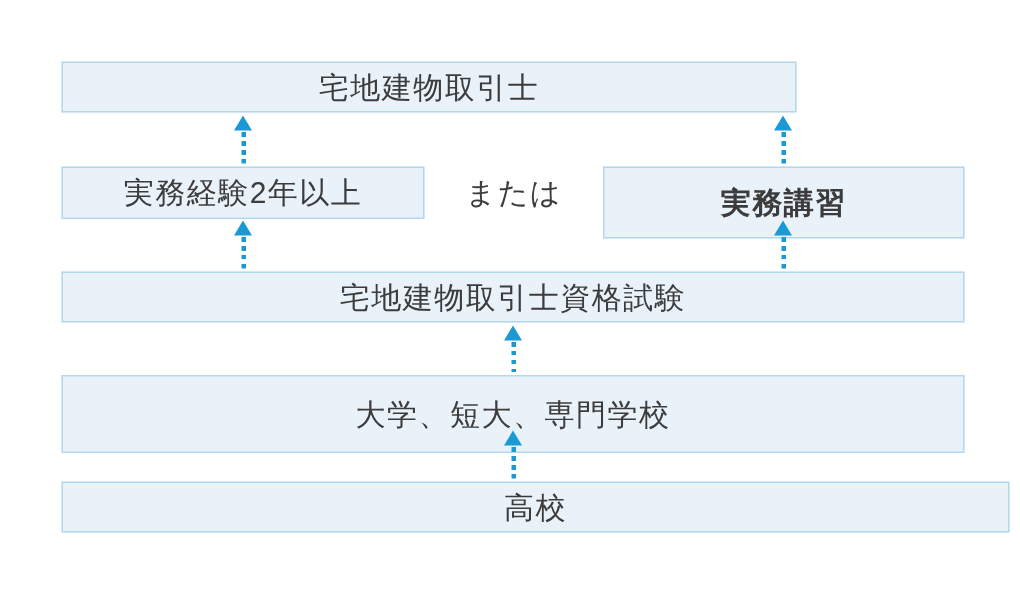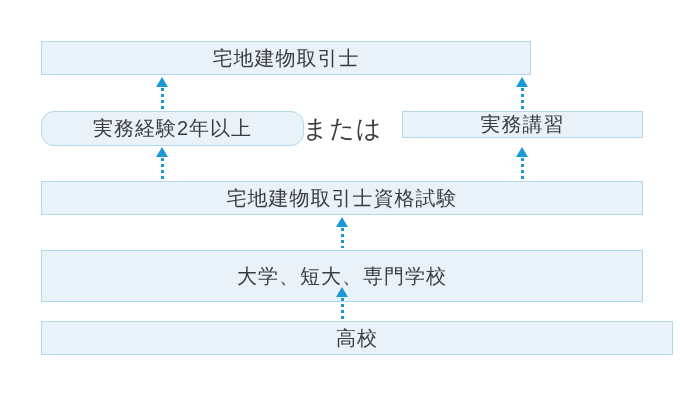--- a/index.html
+++ b/index.html
@@ -25,31 +25,31 @@
     color:var(--text);
     font-size:20px;
     font-weight:400;
     letter-spacing:1px;
     display:flex;
     align-items:center;
     justify-content:center;
     white-space:nowrap;
   }
   .box-top    {left:41px; top:41px;  width:490px; height:34px;}
-  .box-exp    {left:41px; top:111px; width:263px; height:35px;border-radius:13px;}
-  .box-train  {left:402px;top:111px; width:241px; height:27px;}
+  .box-exp    {left:41px; top:111px; width:242px; height:35px;}
+  .box-train  {left:402px;top:111px; width:241px; height:48px;font-weight:bold;}
   .box-exam   {left:41px; top:181px; width:602px; height:34px;}
   .box-college{left:41px; top:250px; width:602px; height:52px;}
   .box-hs     {left:41px; top:321px; width:632px; height:34px;}
   .or-label{
     position:absolute;
     left:283px; top:111px; width:119px; height:35px;
     display:flex; align-items:center; justify-content:center;
     color:var(--text);
-    font-size:25px;
+    font-size:20px;
     letter-spacing:1px;
     white-space:nowrap;
   }
   .arrow{
     position:absolute;
     width:14px;
     display:flex;
     flex-direction:column;
     align-items:center;
   }

